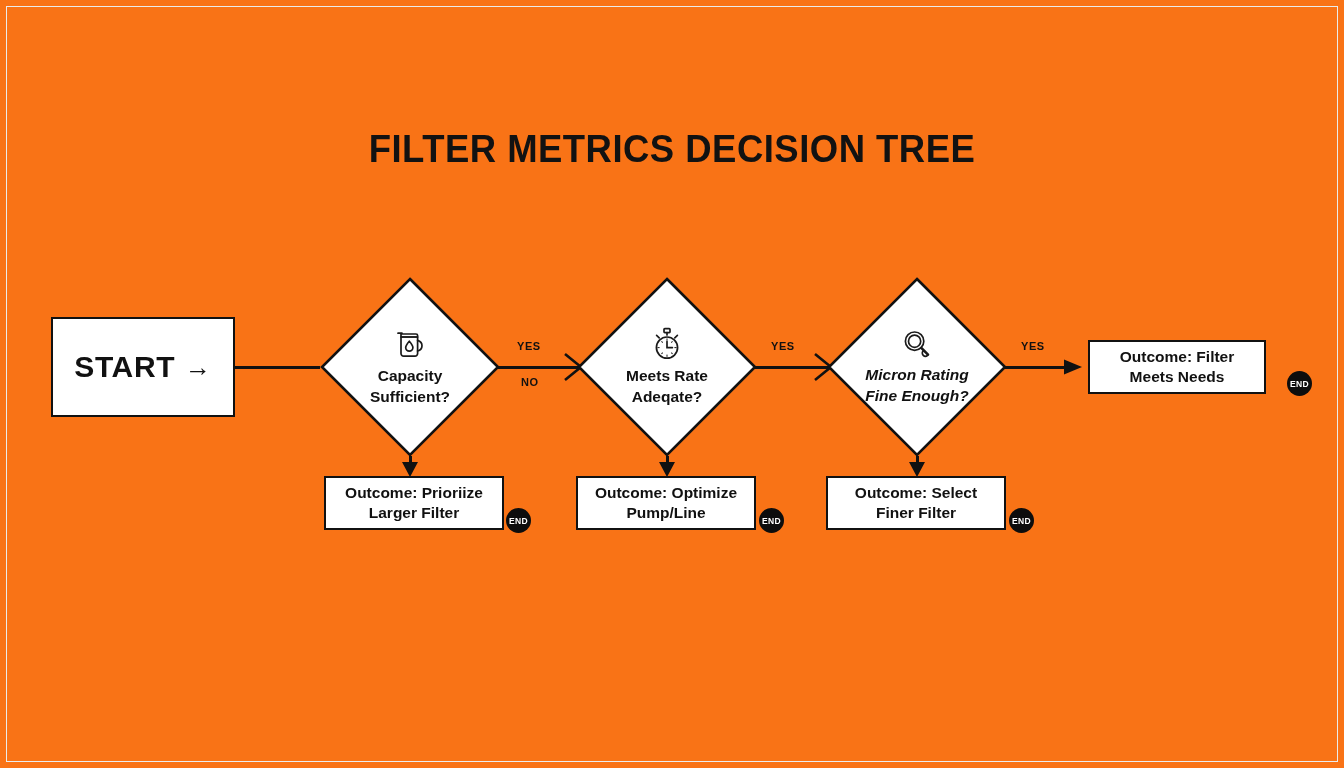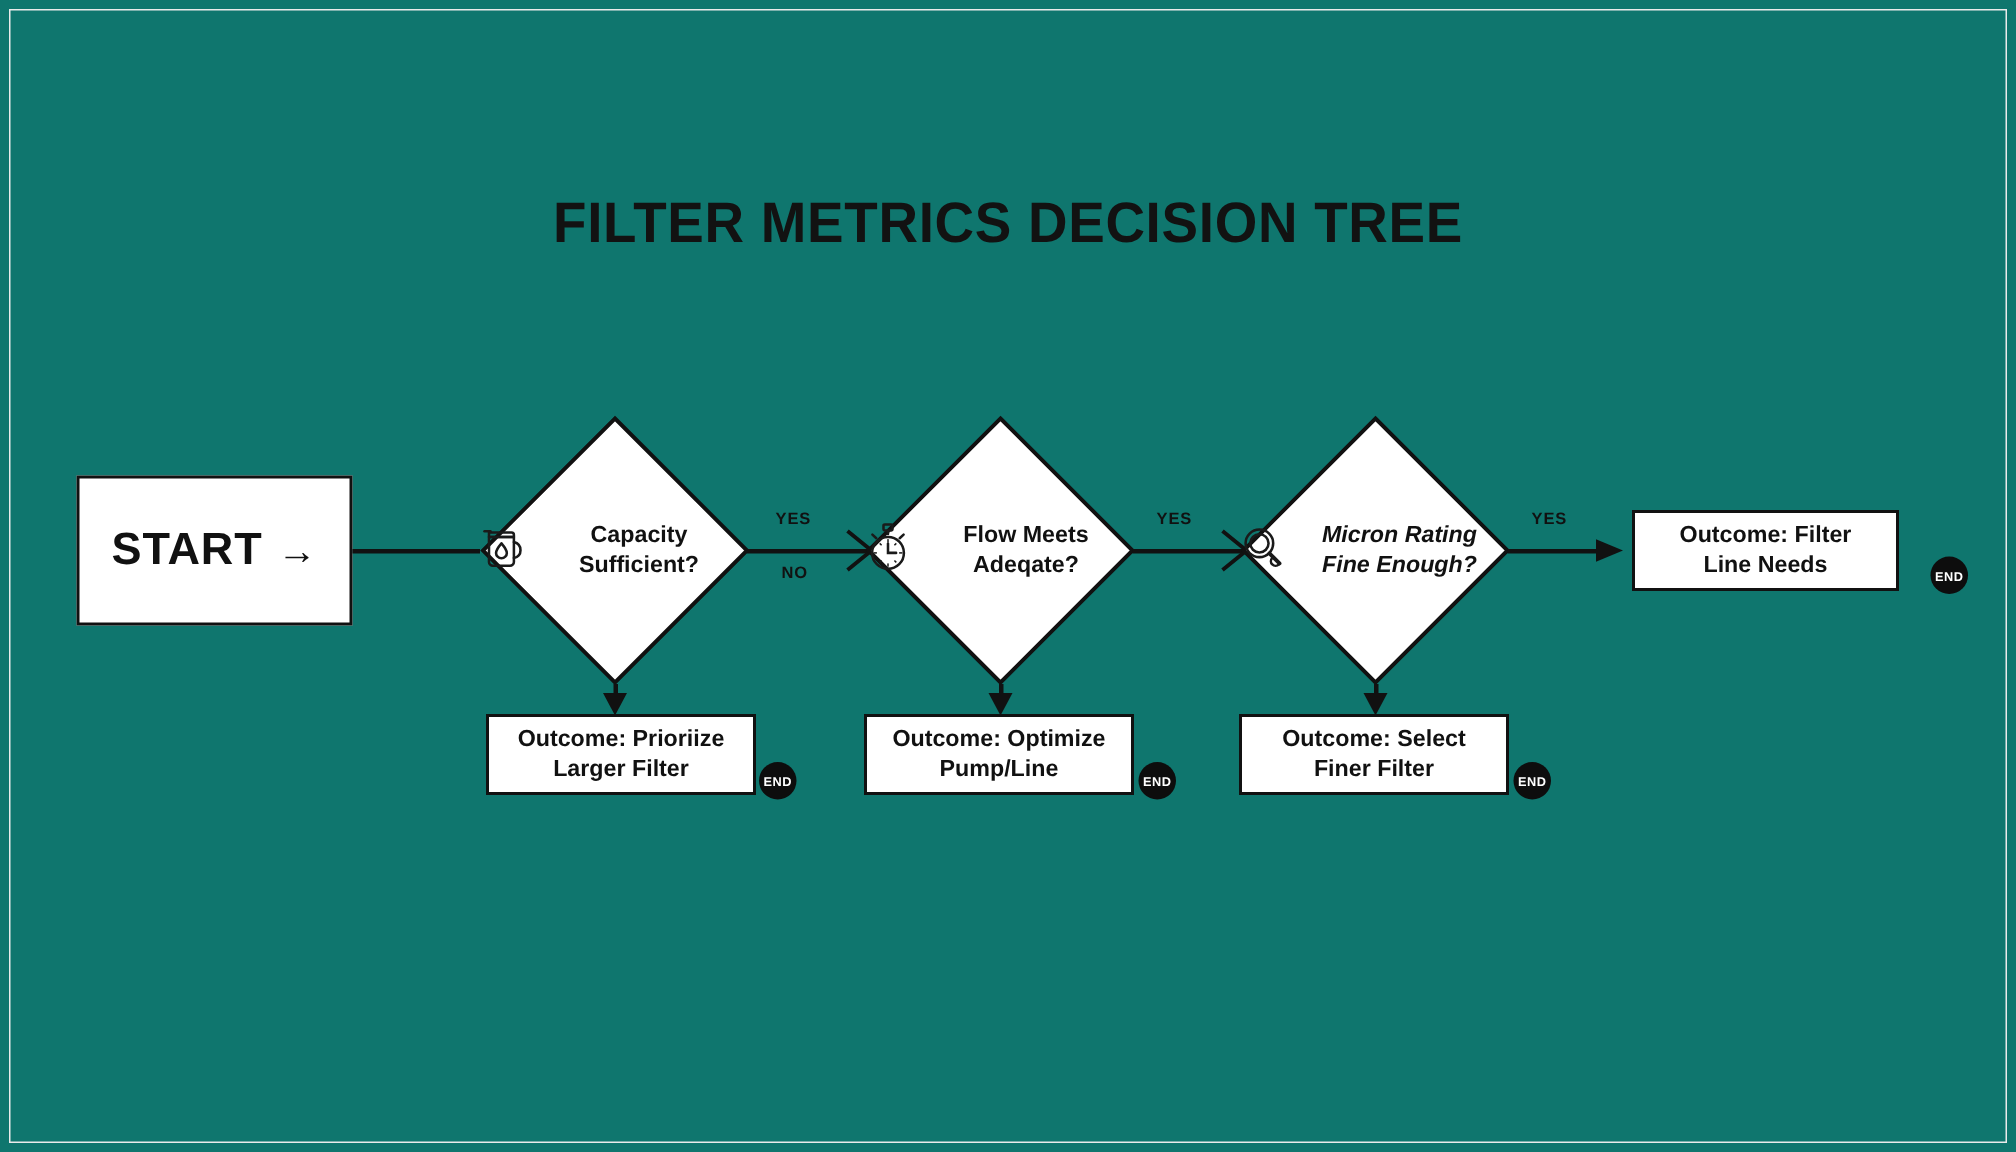--- a/index.html
+++ b/index.html
@@ -9,21 +9,21 @@
     background: #ffffff;
   }
   body {
     font-family: "Liberation Sans", "DejaVu Sans", sans-serif;
     -webkit-font-smoothing: antialiased;
   }
   #canvas {
     position: relative;
     width: 1344px;
     height: 768px;
-    background: #0f766e;
+    background: #f97316;
     overflow: hidden;
   }
   
   #page-edge {
     position: absolute;
     left: 6px;
     top: 6px;
     width: 1332px;
     height: 756px;
     border: 1px solid #ebebeb;
@@ -139,21 +139,21 @@
     width: 100%;
     height: 100%;
   }
   .diamond-content {
     position: absolute;
     left: 0;
     top: 0;
     width: 100%;
     height: 100%;
     display: flex;
-    flex-direction: row;
+    flex-direction: column;
     align-items: center;
     justify-content: center;
     pointer-events: none;
   }
   .diamond-icon {
     margin-bottom: 5px;
     line-height: 0;
   }
   .diamond-label {
     font-size: 15.5px;
@@ -255,21 +255,21 @@
             <rect x="7.4" y="20.1" width="2.2" height="1"></rect>
             <rect x="24.4" y="20.1" width="2.2" height="1"></rect>
             <rect x="11.2" y="14.4" width="1.8" height="1" transform="rotate(45 12.1 14.9)"></rect>
             <rect x="21" y="25.8" width="1.8" height="1" transform="rotate(45 21.9 26.3)"></rect>
             <rect x="21" y="14.4" width="1.8" height="1" transform="rotate(-45 21.9 14.9)"></rect>
             <rect x="11.2" y="25.8" width="1.8" height="1" transform="rotate(-45 12.1 26.3)"></rect>
           </g>
         </svg>
       </span>
       <span class="diamond-label">
-        <span>Flow Meets</span><br>
+        <span>Meets Rate</span><br>
         <span>Adeqate?</span>
       </span>
     </div>
   </div>
 
   <div class="hline" style="left:755px; top:366px; width:78px;"></div>
   <svg class="arrow-svg" style="left:812px; top:352px;" width="22" height="30" viewBox="0 0 22 30">
     <polyline points="3,2 19,15 3,28" fill="none" stroke="#111111" stroke-width="2.6" stroke-linejoin="miter"></polyline>
   </svg>
   <div class="edge-label" style="left:771px; top:340px;">YES</div>
@@ -298,21 +298,21 @@
 
   <div class="hline" style="left:1005px; top:366px; width:66px;"></div>
   <svg class="arrow-svg" style="left:1064px; top:356px;" width="26" height="22" viewBox="0 0 26 22">
     <polygon points="0,3.5 18,11 0,18.5" fill="#111111"></polygon>
   </svg>
   <div class="edge-label" style="left:1021px; top:340px;">YES</div>
 
   <div class="box" id="outcome-final">
     <span>
       <span>Outcome: Filter</span><br>
-      <span>Line Needs</span>
+      <span>Meets Needs</span>
     </span>
   </div>
   <div class="end-badge" id="end-4">END</div>
 
   <div class="vline" style="left:409px; top:456px; height:12px;"></div>
   <svg class="arrow-svg" style="left:399px; top:462px;" width="22" height="20" viewBox="0 0 22 20">
     <polygon points="3,0 19,0 11,15" fill="#111111"></polygon>
   </svg>
 
   <div class="vline" style="left:666px; top:456px; height:12px;"></div>

